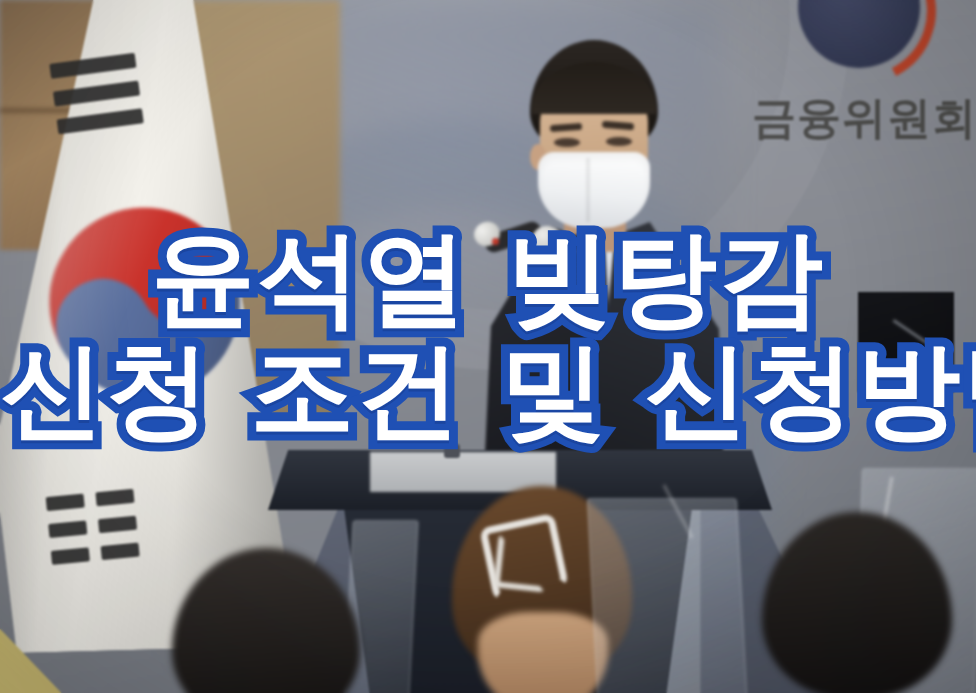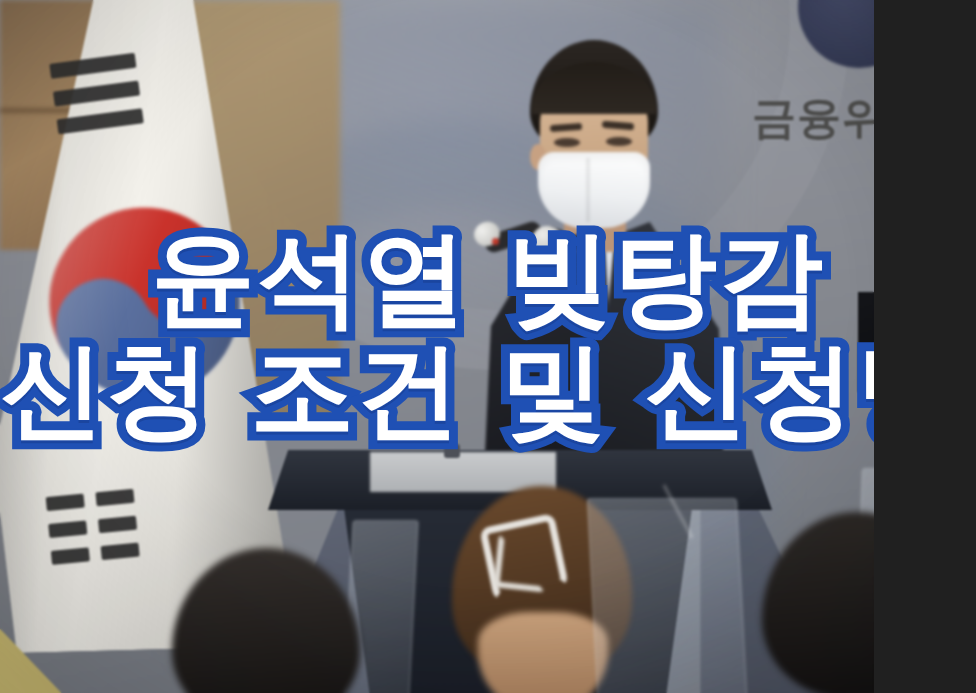--- a/index.html
+++ b/index.html
@@ -3,21 +3,21 @@
 <meta charset="utf-8">
 <style>
   * { margin:0; padding:0; box-sizing:border-box; }
   html,body{ background:#202020; }
   body{
     font-family:"Liberation Sans", sans-serif;
     display:flex; align-items:flex-start; justify-content:flex-start;
   }
   #stage{
     position:relative;
-    width:874px; height:693px;
+    width:976px; height:693px;
     overflow:hidden;
     background:#8d9098;
     user-select:none;
   }
 
   
   .layer{ position:absolute; }
 
   
   #backdrop{

